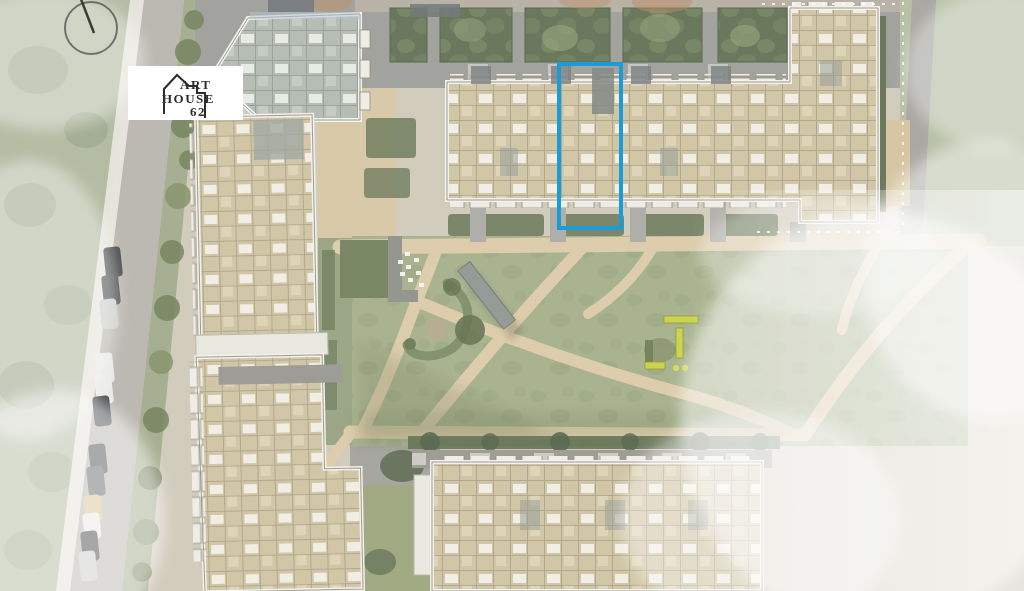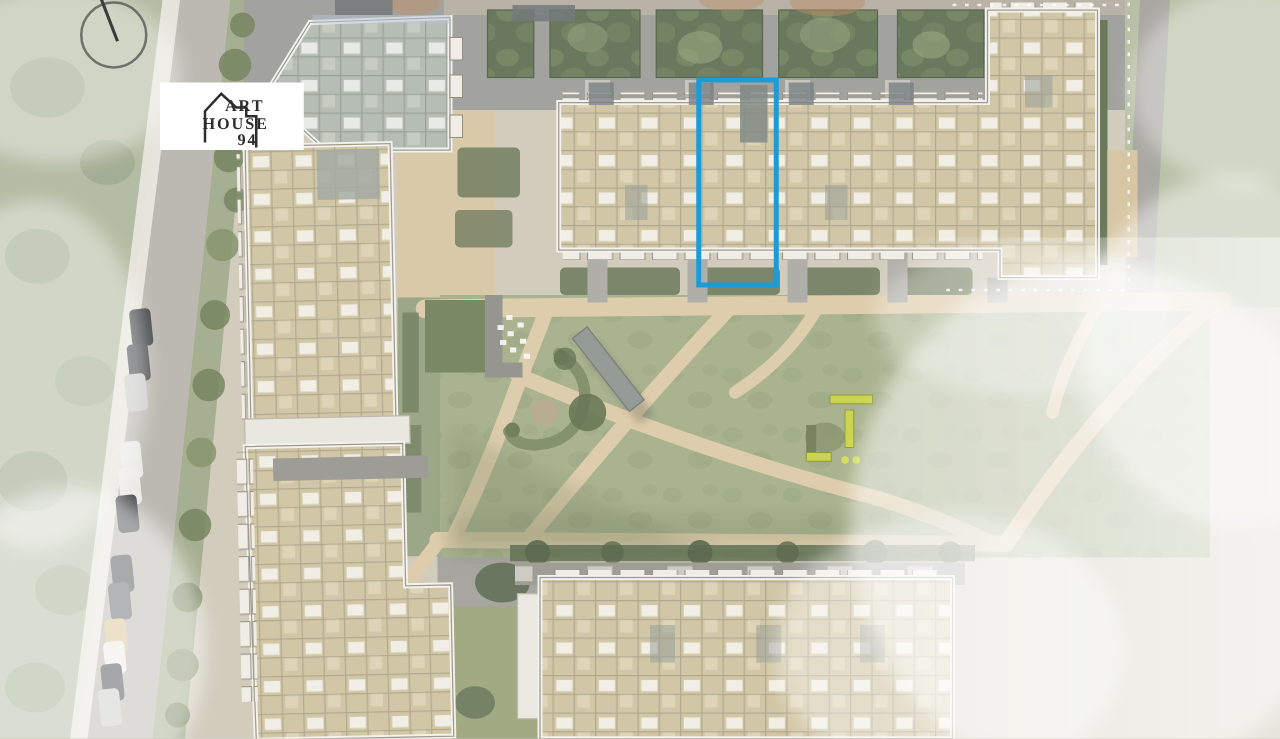--- a/index.html
+++ b/index.html
@@ -325,19 +325,19 @@
     <line x1="79" y1="-6" x2="94" y2="33" stroke="#3c3c3c" stroke-width="2.5"></line>
   </g>
 </svg>
 
 <div class="logo">
   <svg class="glyph" width="70" height="52" viewBox="0 0 70 52">
     <path d="M12 46 V21 L25 7 L37 18 H45 V25 H53 V50" fill="none" stroke="var(--logo-ink,#2d2d2d)" stroke-width="2"></path>
   </svg>
   <span class="l1">ART</span>
   <span class="l2">HOUSE</span>
-  <span class="l3">94</span>
+  <span class="l3">62</span>
 </div>
 
 <div class="highlight"></div>
 
 
 </div>
 
 </body></html>

